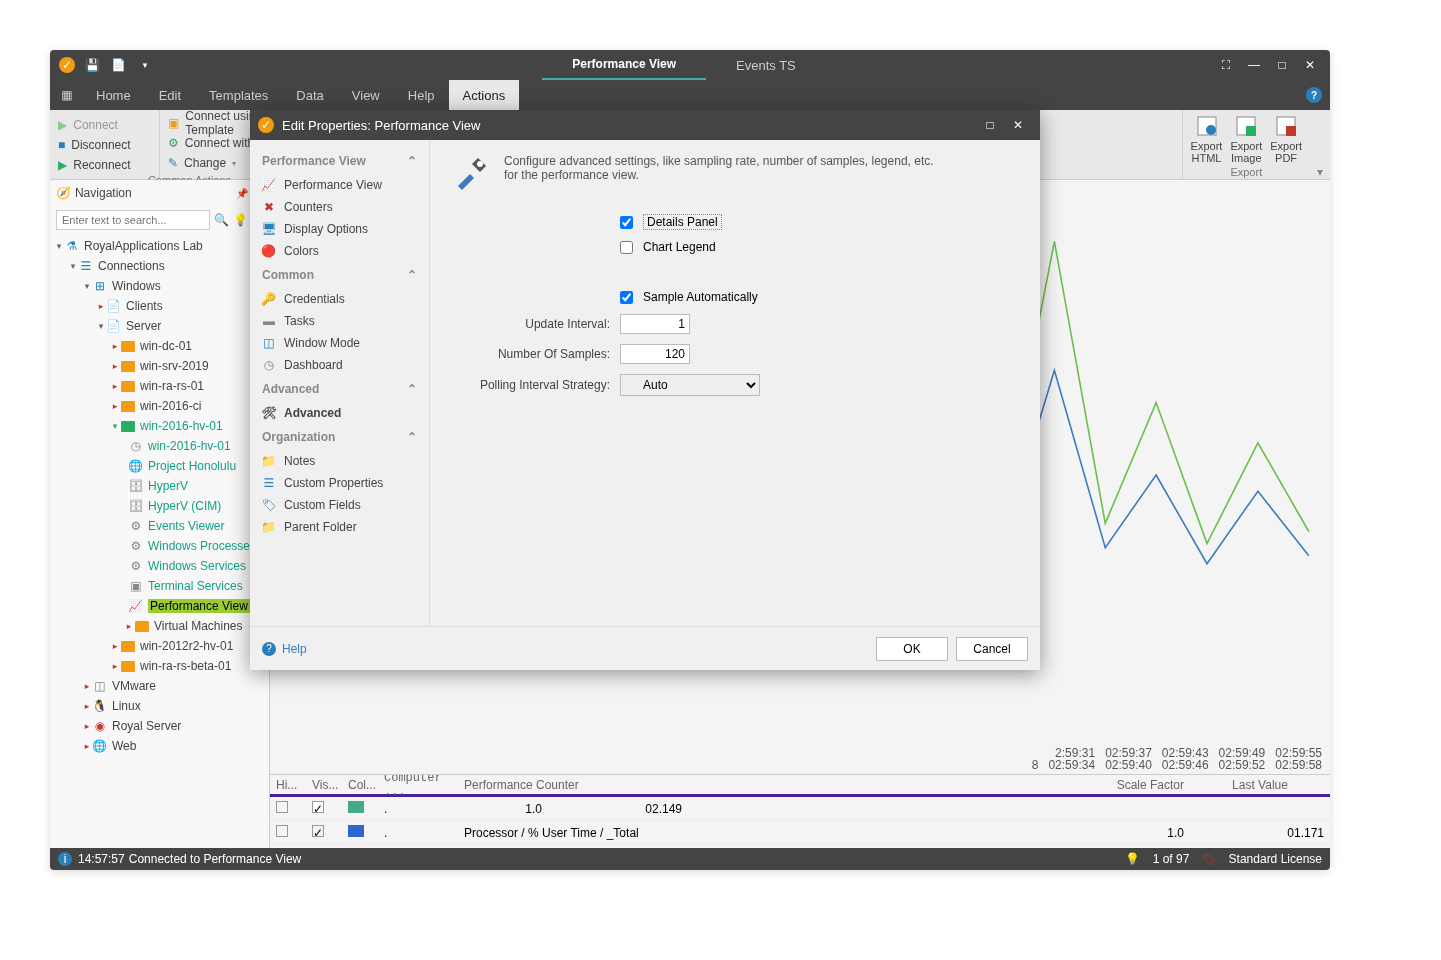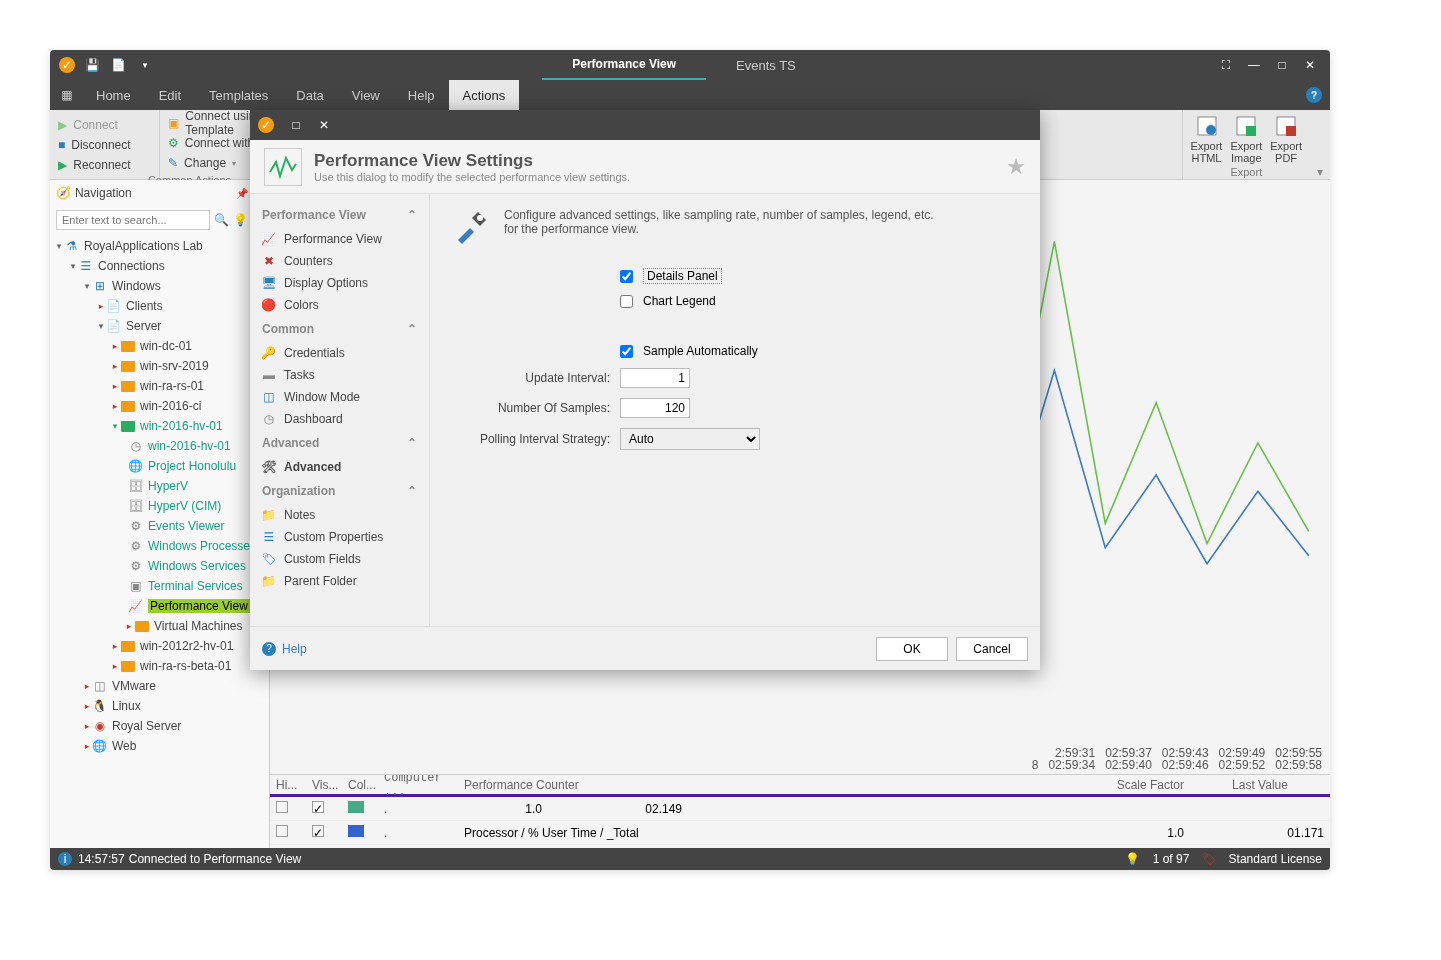--- a/index.html
+++ b/index.html
@@ -69,21 +69,21 @@
 .dn-item{padding:4px 12px;display:flex;align-items:center;gap:8px;cursor:pointer;color:#444;}
 .dn-item.sel{font-weight:700;}
 .dn-ico{width:14px;height:14px;display:flex;align-items:center;justify-content:center;}
 .dlg-form{flex:1;padding:14px 20px;overflow:auto;}
 .form-intro{display:flex;gap:14px;margin-bottom:20px;}
 .intro-ico{width:40px;height:40px;color:#3b7bbf;}
 .form-row{display:flex;align-items:center;margin:10px 0;gap:10px;}
 .fl{width:160px;text-align:right;color:#444;}
 .cb{width:13px;height:13px;}
 input.num{width:70px;border:1px solid #bbb;padding:2px 4px;text-align:right;}
-select.sel{width:140px;border:1px solid #bbb;padding:2px 4px;}
+select.sel{width:140px;border:1px solid #bbb;padding:2px 18px;}
 .dlg-foot{height:44px;border-top:1px solid #ddd;display:flex;align-items:center;padding:0 12px;gap:8px;}
 .dlg-foot .spacer{flex:1;}
 .dlg-foot button{width:72px;height:24px;border:1px solid #bbb;background:#fff;cursor:pointer;}
 .dlg-foot .help{color:#3b7bbf;display:flex;align-items:center;gap:6px;cursor:pointer;}
 svg{display:block;}
 .folder{width:14px;height:11px;background:#f39c12;border-radius:1px;position:relative;}
 .folder.grn{background:#27ae60;}
 .mini-chk{width:12px;height:12px;border:1px solid #999;display:inline-block;}
 .clr-sw{width:16px;height:12px;display:inline-block;}
 </style>
@@ -491,34 +491,23 @@
       <span style="color:#f39c12;">💡</span>
       <span>1 of 97</span>
       <span style="color:#c0392b;">🏷</span>
       <span>Standard License</span>
     </div>
   </div>
 
   <div class="dialog">
     <div class="dlg-tb">
       <span class="orange-circle" style="margin-right:8px;">✓</span>
+      <span class="title">Edit Properties: Performance View</span>
       <span class="dbtn">□</span>
       <span class="dbtn">✕</span>
-    </div>
-    <div class="dlg-head">
-      <div class="big-ico">
-          <svg width="30" height="30">
-            <polyline points="2,20 8,10 12,24 18,6 24,18 28,12" stroke="#27ae60" fill="none" stroke-width="2"></polyline>
-          </svg>
-        </div>
-      <div>
-        <h2>Performance View Settings</h2>
-        <div class="sub">Use this dialog to modify the selected performance view settings.</div>
-      </div>
-      <div class="star">★</div>
     </div>
     <div class="dlg-body">
       <div class="dlg-nav">
         <div class="dn-sec">
             <span>Performance View</span>
             <span>⌃</span>
           </div>
         <div class="dn-item">
             <span class="dn-ico" style="color:#27ae60;">📈</span>
             <span>Performance View</span>

